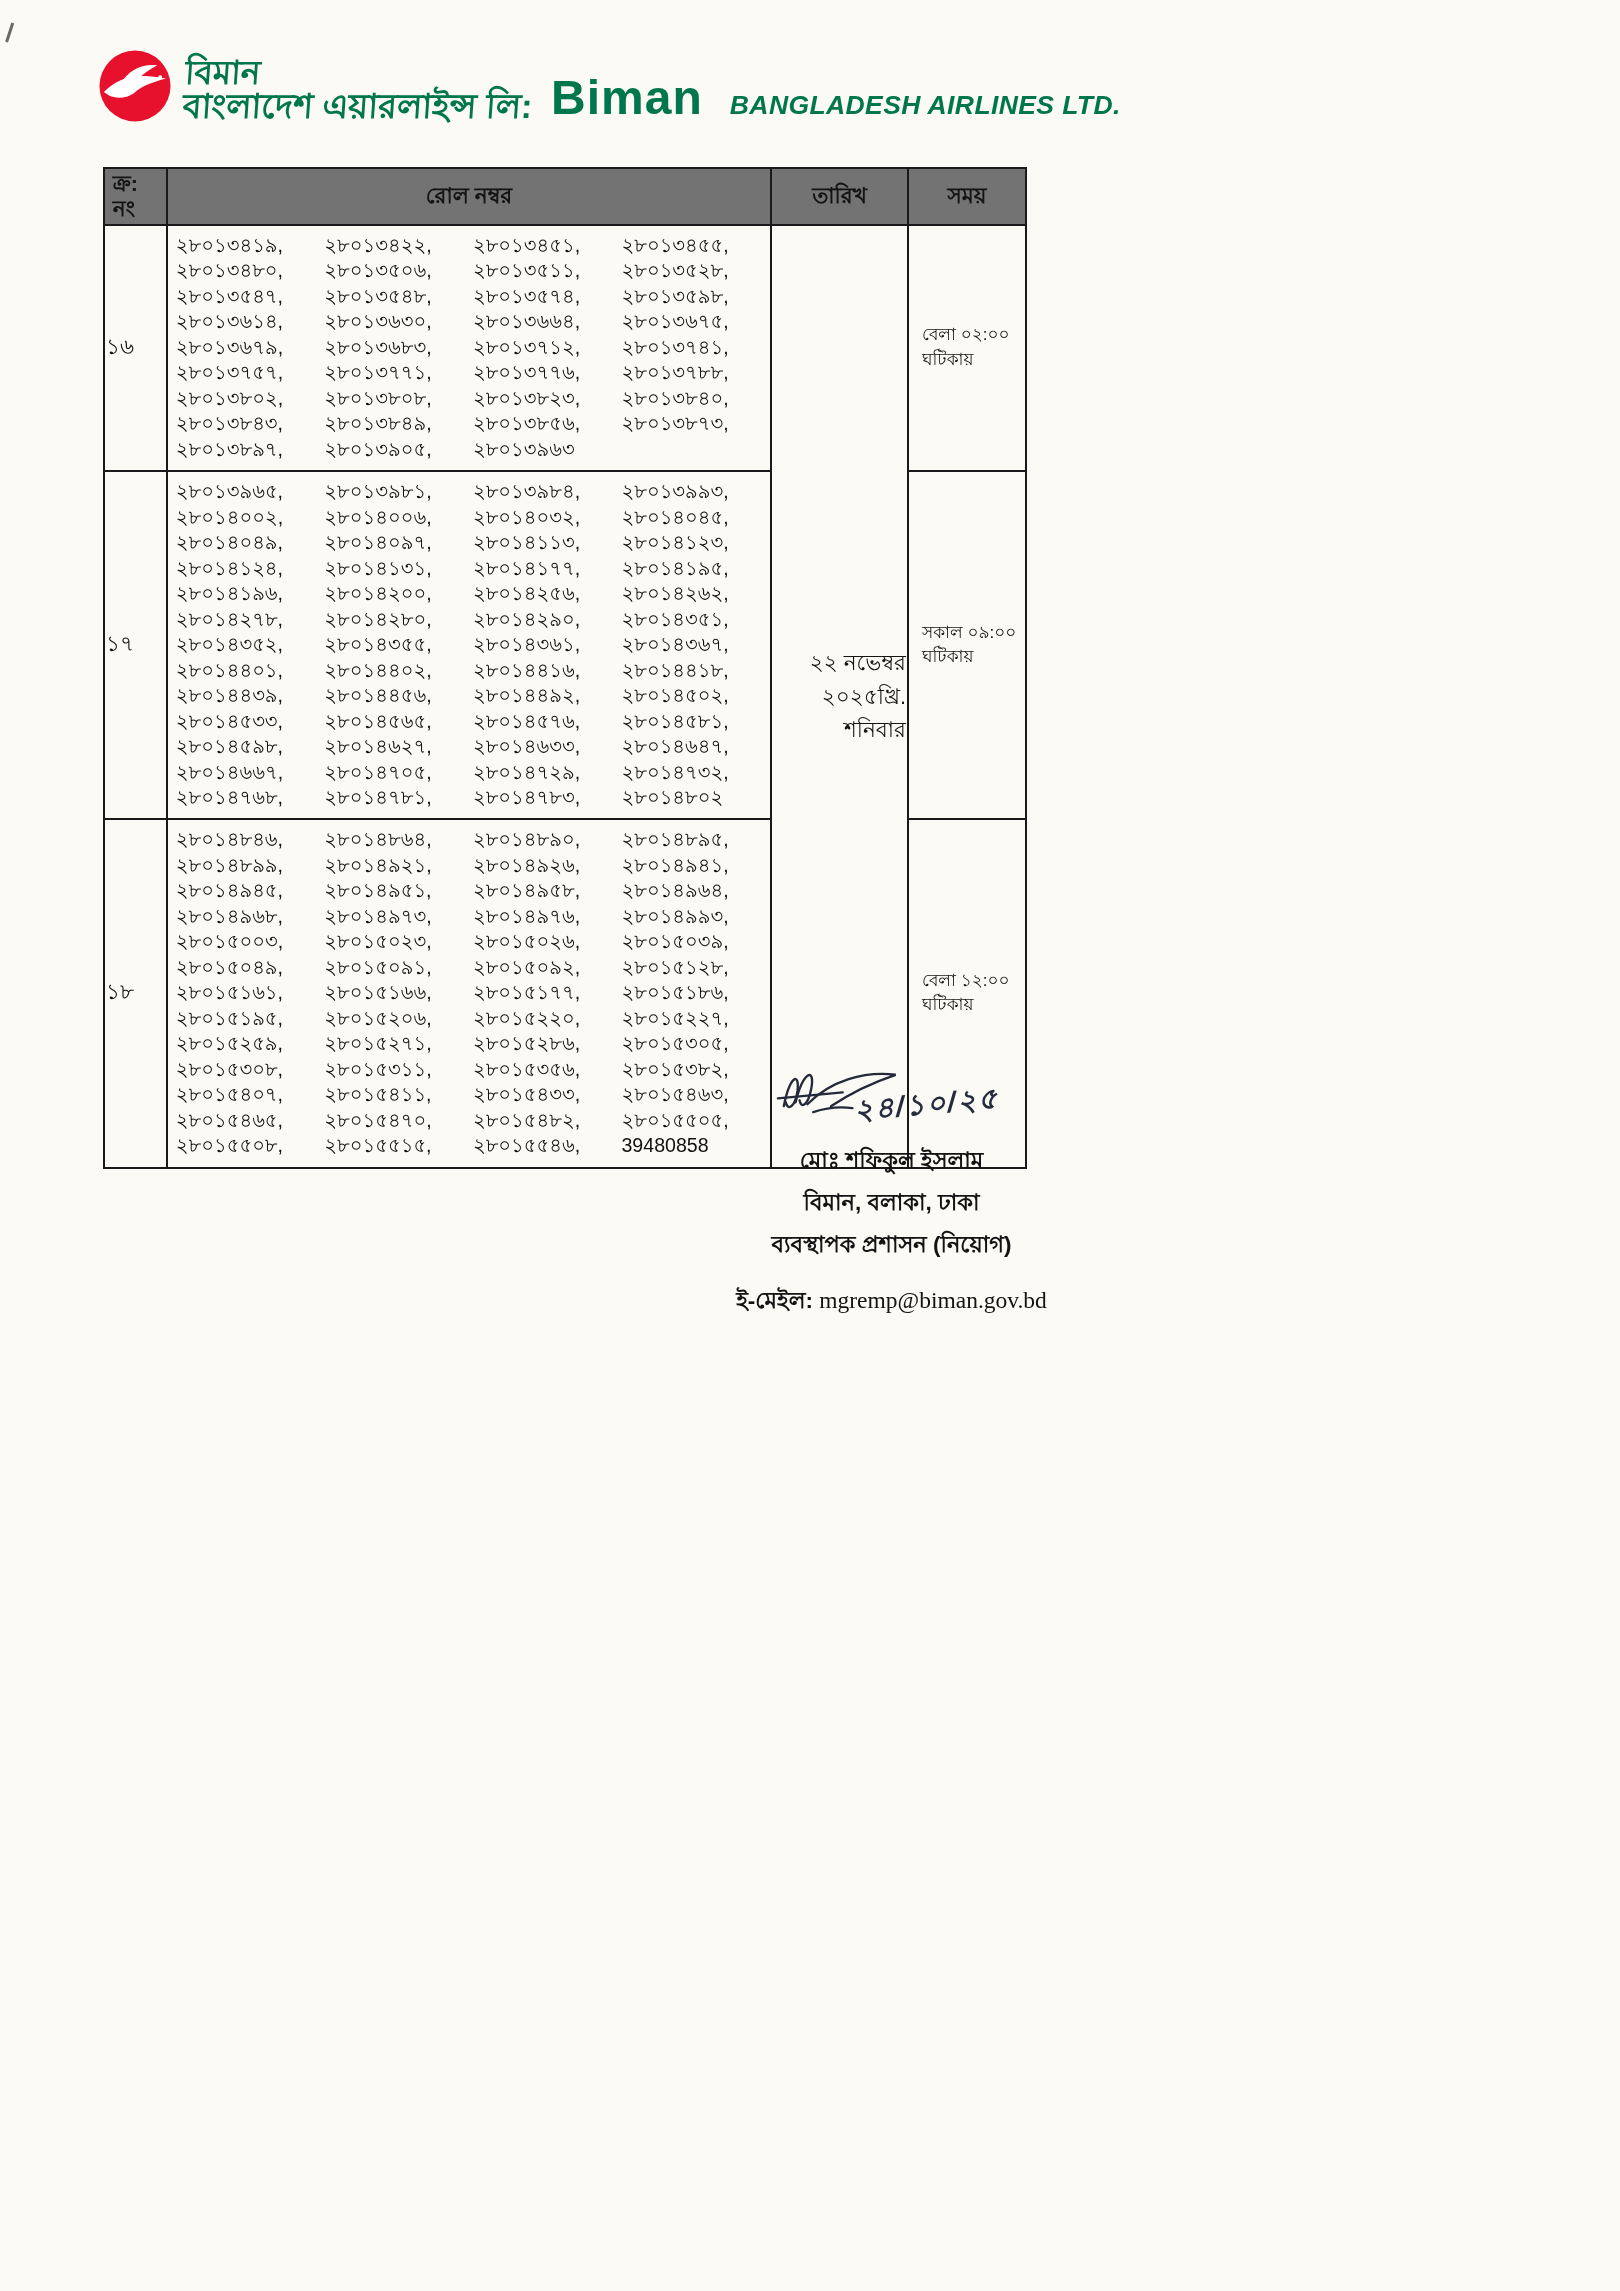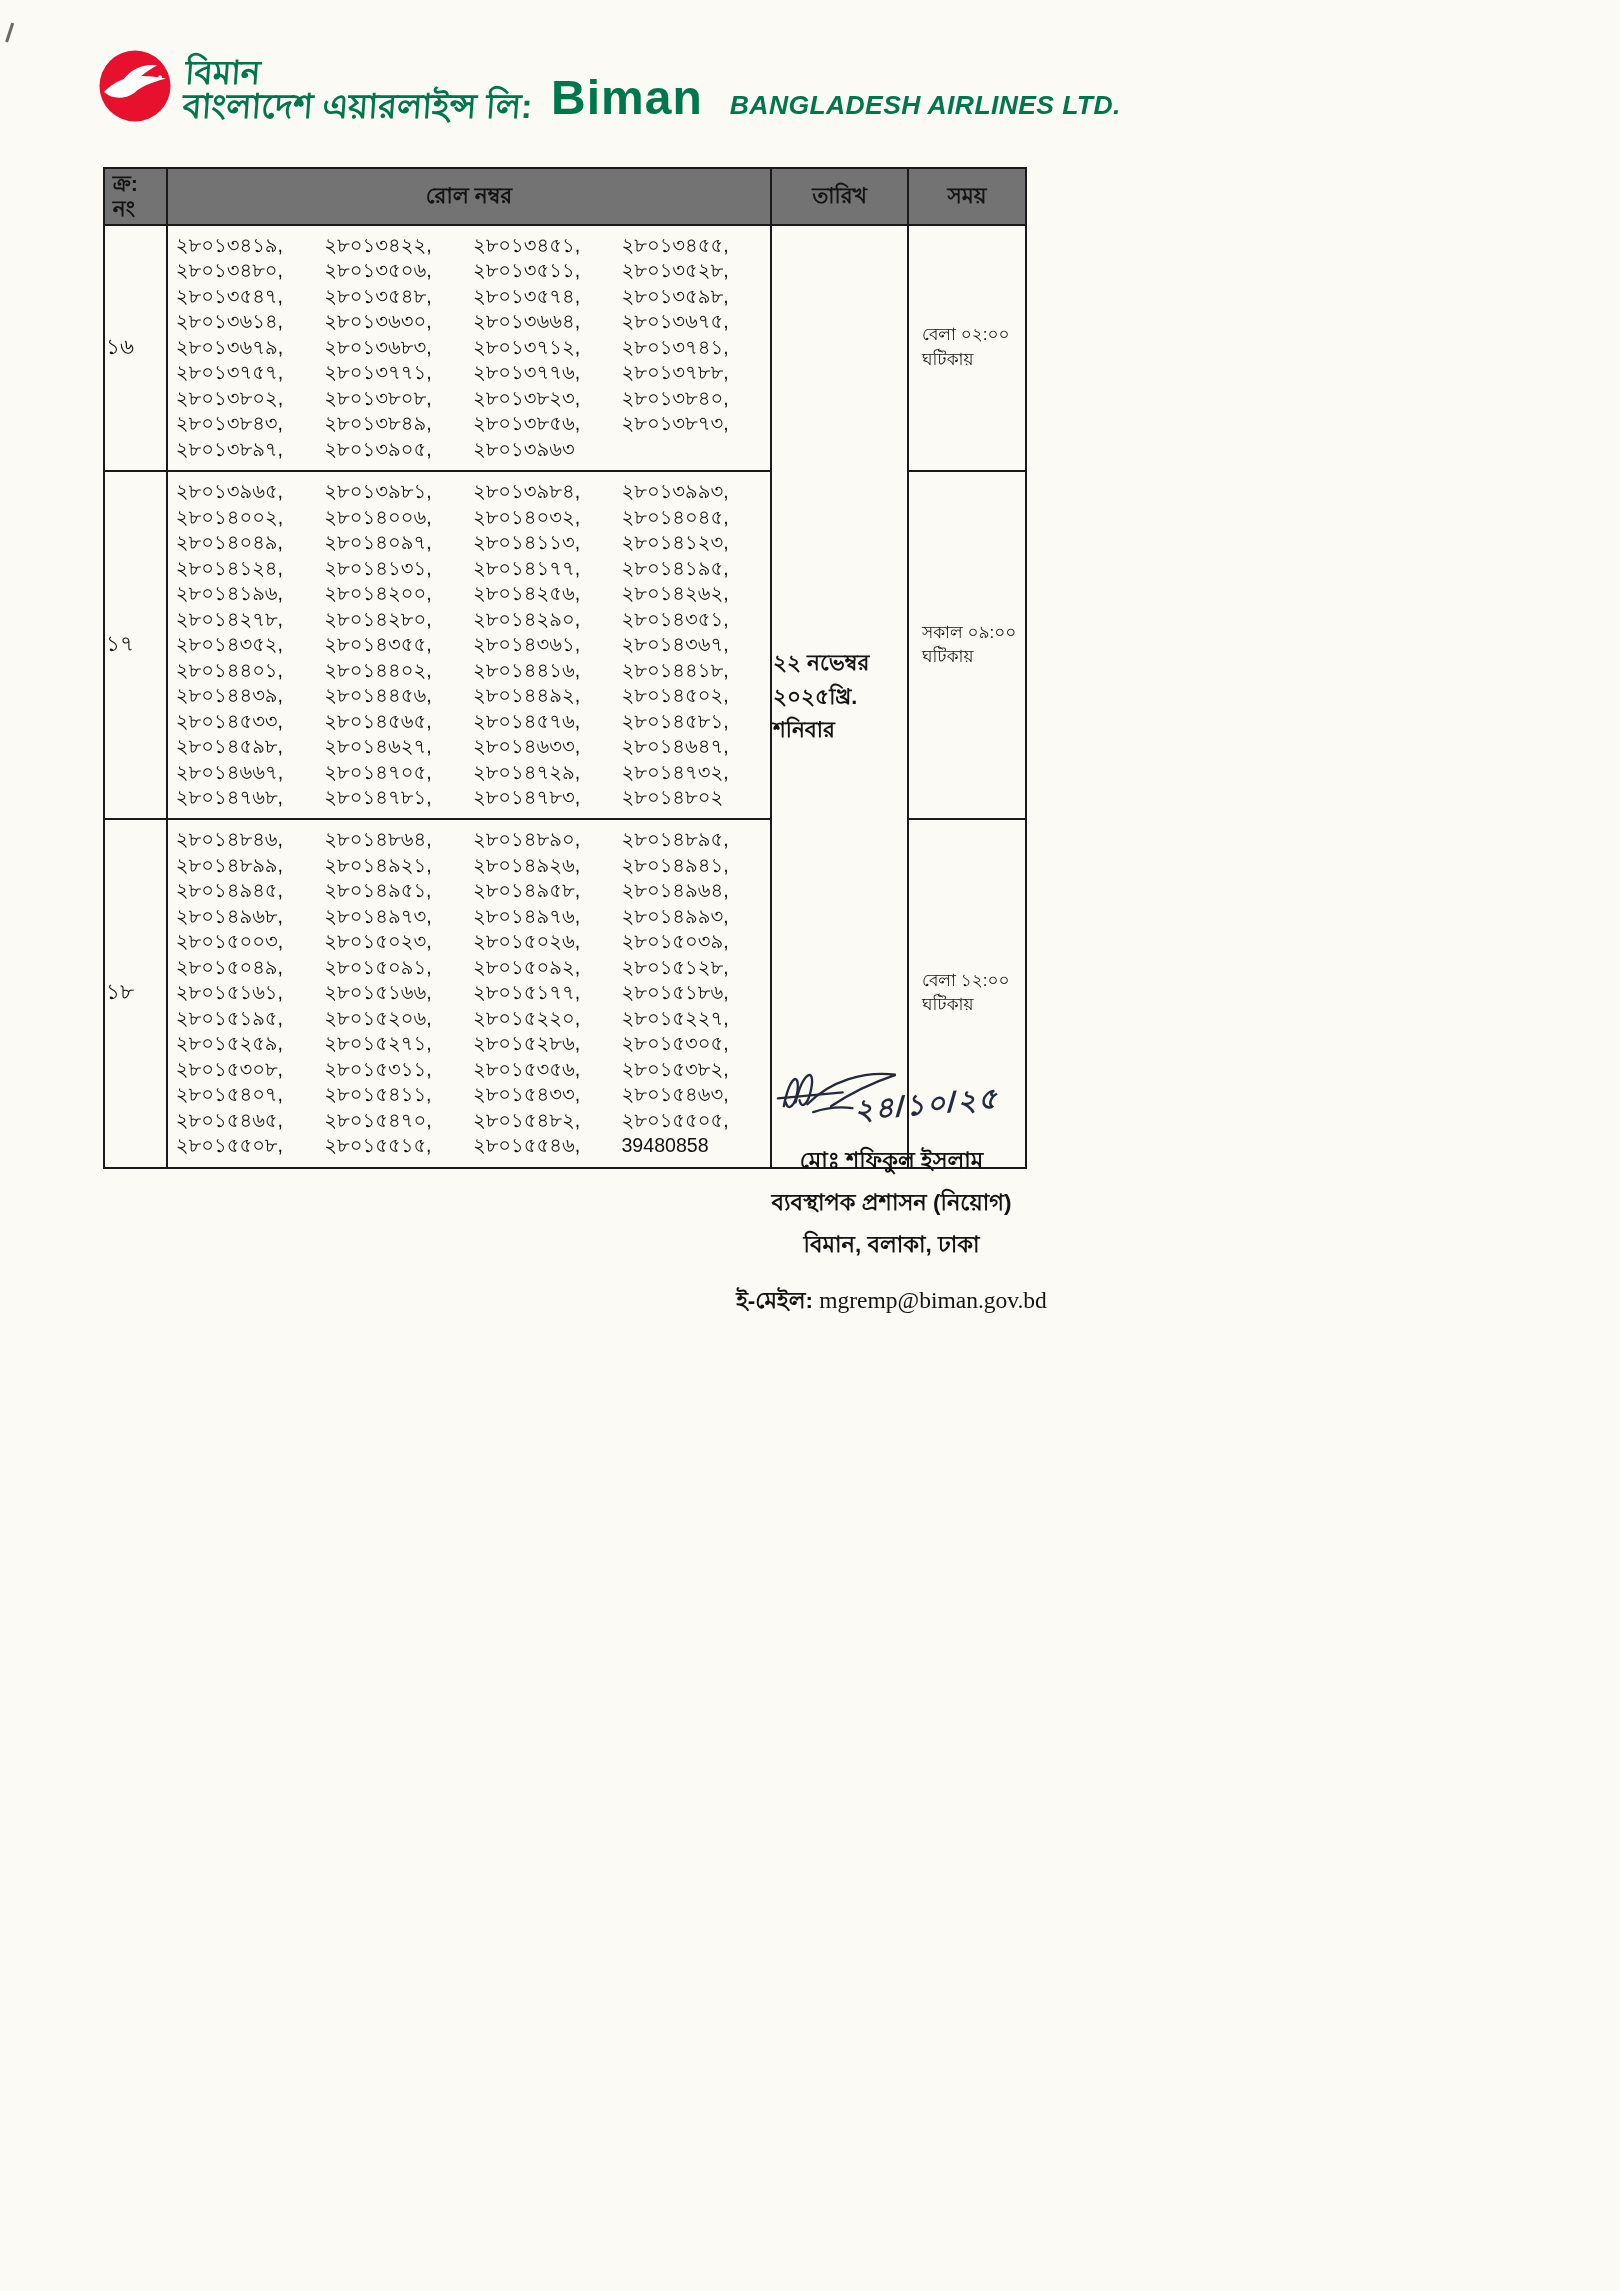--- a/index.html
+++ b/index.html
@@ -29,22 +29,22 @@
               table-layout:fixed;}
   table.sched th,table.sched td{border:2px solid #1a1a1a;}
   table.sched th{background:#737373;font-size:21.6px;font-weight:600;height:53px;
                  white-space:pre-line;line-height:1.15;}
   th.th-serial{text-align:left;padding-left:7.8px;font-size:20.6px;}
   td.td-serial{text-align:left;vertical-align:middle;font-size:21.6px;font-weight:500;}
   td.td-rolls{vertical-align:top;padding:6.9px 3.9px 7.8px 7.8px;}
   .roll-grid{display:grid;grid-template-columns:repeat(4,1fr);column-gap:3.9px;
              font-size:19.6px;line-height:25.5px;color:#111;}
   .roll{white-space:nowrap;}
-  td.td-date{text-align:left;vertical-align:middle;white-space:pre-line;
-             font-size:21.6px;line-height:1.55;font-weight:700;}
+  td.td-date{text-align:right;vertical-align:middle;white-space:pre-line;
+             font-size:21.6px;line-height:1.55;font-weight:400;}
   td.td-time{vertical-align:middle;padding-left:13px;white-space:pre-line;
              font-size:17px;line-height:1.45;font-weight:500;margin-top:9px;}
 
   
   .sig-block{position:absolute;left:676px;top:1057px;width:431px;text-align:center;
              font-size:22.5px;font-weight:600;color:#131313;}
   .sig-art{position:relative;height:82px;}
   .sig-art svg{position:absolute;left:98px;top:2px;width:157px;height:61px;}
   .sig-date{position:absolute;left:178px;top:23.5px;font-size:29px;font-style:italic;
             font-weight:600;letter-spacing:2px;color:#262c3e;transform:rotate(-5deg);}
@@ -272,22 +272,22 @@
       <svg viewBox="0 0 160 62" fill="none" stroke="#242a3a" stroke-width="2.4" stroke-linecap="round">
         <path d="M10 48 C 16 18, 26 12, 24 32 C 22 48, 14 54, 12 44"></path>
         <path d="M22 44 C 30 12, 42 8, 38 30 C 35 46, 28 52, 26 42"></path>
         <path d="M34 46 C 58 22, 92 12, 124 16 C 100 24, 76 36, 58 48"></path>
         <path d="M4 40 L 70 34"></path>
         <path d="M40 54 C 52 50, 66 48, 80 50"></path>
       </svg>
       <span class="sig-date">২৪/১০/২৫</span>
     </div>
     <div class="sig-line">মোঃ শফিকুল ইসলাম</div>
+    <div class="sig-line">বিমান, বলাকা, ঢাকা</div>
     <div class="sig-line">ব্যবস্থাপক প্রশাসন (নিয়োগ)</div>
-    <div class="sig-line">বিমান, বলাকা, ঢাকা</div>
     <div class="sig-email">
       <span>ই-মেইল:</span>
       <span class="email-addr">mgremp@biman.gov.bd</span>
     </div>
   </div>
 
 </div>
 
 
 </body></html>

